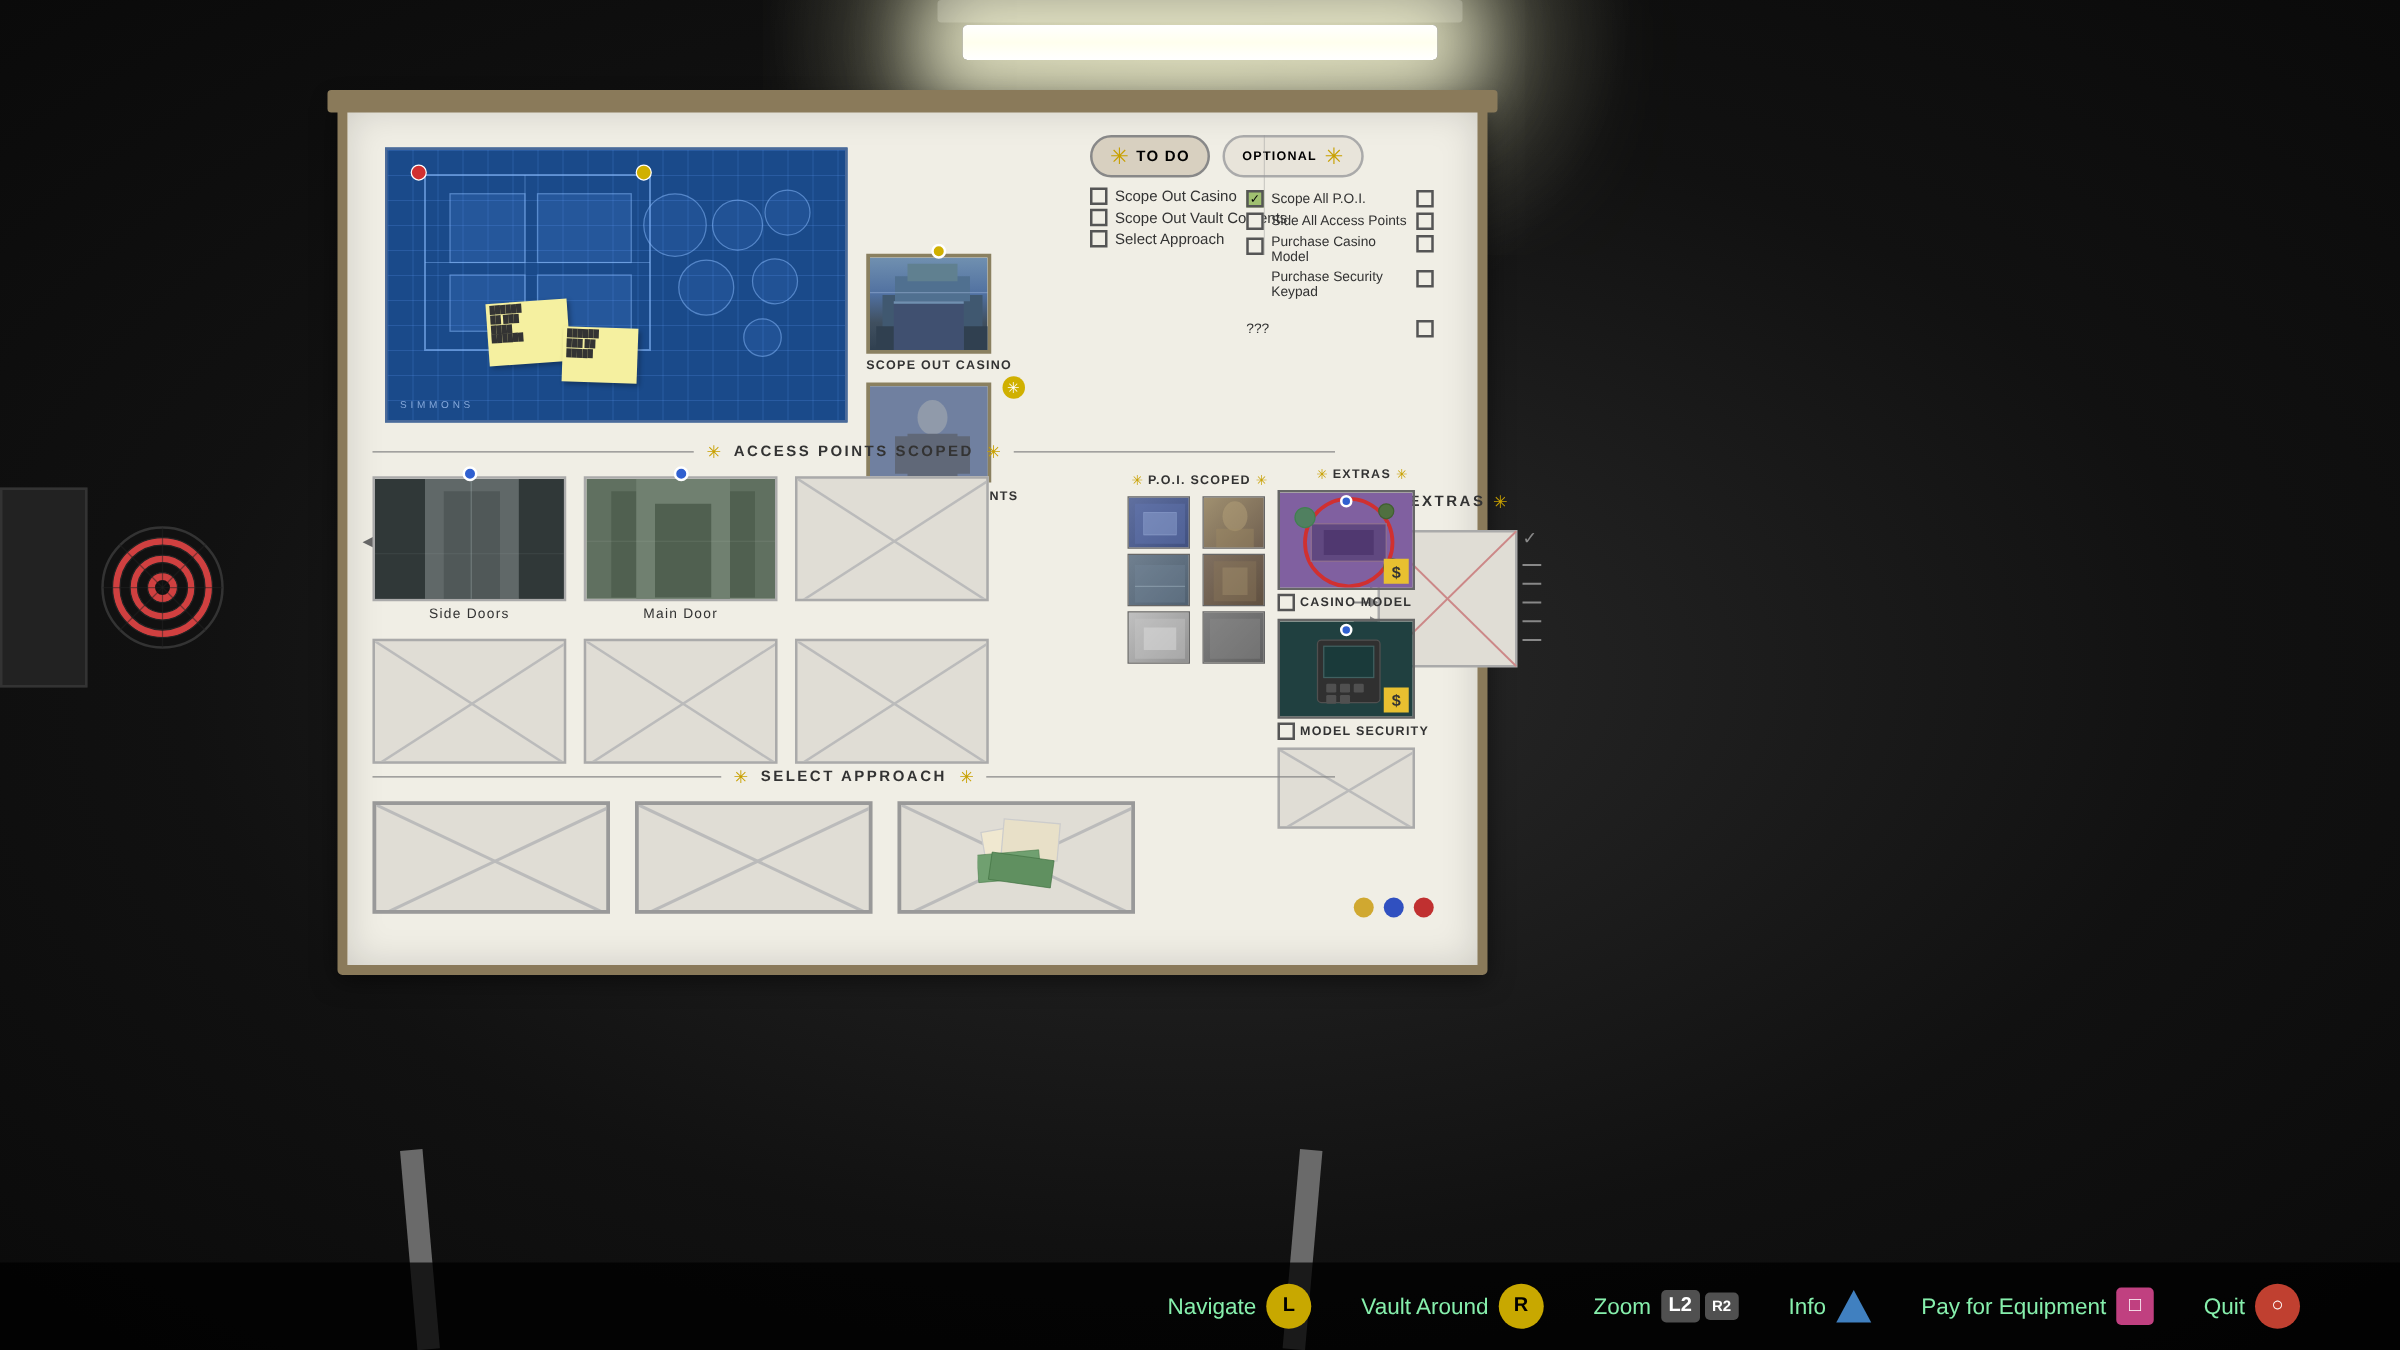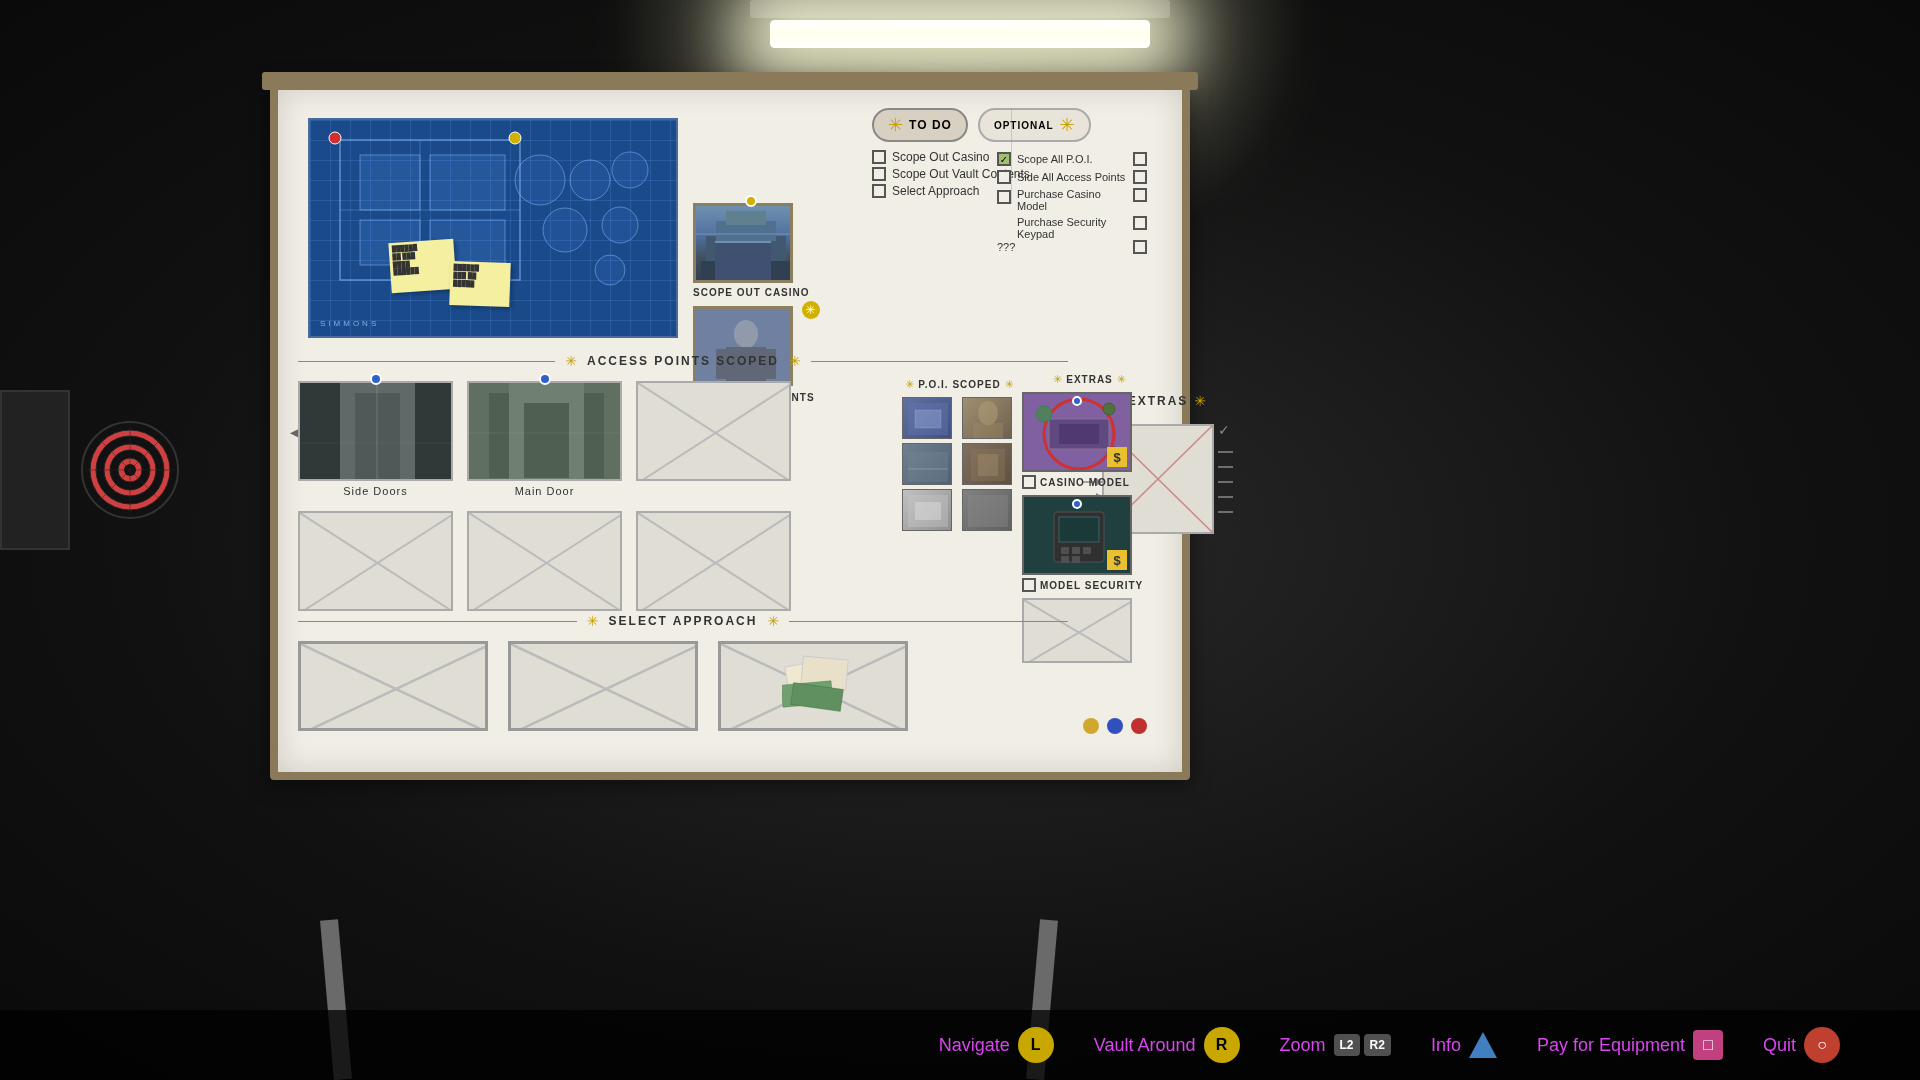--- a/index.html
+++ b/index.html
@@ -173,21 +173,21 @@
     }
     .btn-yellow {
       background: #c8a800;
       color: #000;
     }
     .btn-circle {
       background: #c04030;
       color: #fff;
     }
     .hud-label {
-      color: #d946ef;
+      color: #86efac;
       font-size: 18px;
     }
 
     
     .casino-building {
       width: 100%;
       height: 100%;
       background: linear-gradient(180deg, #7090b0 0%, #5070a0 40%, #405060 70%, #304050 100%);
       position: relative;
     }
@@ -313,21 +313,21 @@
       <div style="display:flex;align-items:center;gap:6px;margin-bottom:4px;">
         <div class="checkbox"></div>
         <span style="font-size:11px;color:#333;">Side All Access Points</span>
         <div class="checkbox" style="margin-left:auto;"></div>
       </div>
       <div style="display:flex;align-items:flex-start;gap:6px;margin-bottom:4px;">
         <div class="checkbox" style="margin-top:2px;flex-shrink:0;"></div>
         <span style="font-size:11px;color:#333;flex:1;">Purchase Casino Model</span>
         <div class="checkbox" style="flex-shrink:0;"></div>
       </div>
-      <div style="display:flex;align-items:flex-start;gap:6px;margin-bottom:0;">
+      <div style="display:flex;align-items:flex-start;gap:6px;margin-bottom:16px;">
         <div style="font-size:11px;color:#333;flex:1;padding-left:20px;">Purchase Security Keypad</div>
         <div class="checkbox" style="flex-shrink:0;"></div>
       </div>
       <div style="display:flex;align-items:center;gap:6px;">
         <span style="font-size:11px;color:#333;flex:1;padding-left:0;">???</span>
         <div class="checkbox" style="flex-shrink:0;"></div>
       </div>
     </div>
   </div>
 
@@ -660,21 +660,21 @@
   <div class="hud-item">
     <span class="hud-label">Vault Around</span>
     <div class="hud-btn btn-yellow">
       <span>R</span>
     </div>
   </div>
 
   <div class="hud-item">
     <span class="hud-label">Zoom</span>
     <div style="display:flex;gap:4px;align-items:center;">
-      <div style="background:#505050;color:#fff;font-size:12px;padding:4px 6px;border-radius:4px;font-weight:bold;">L2</div>
+      <div style="background:#505050;color:#fff;font-size:16px;padding:4px 6px;border-radius:4px;font-weight:bold;">L2</div>
       <div style="background:#505050;color:#fff;font-size:12px;padding:4px 6px;border-radius:4px;font-weight:bold;">R2</div>
     </div>
   </div>
 
   <div class="hud-item">
     <span class="hud-label">Info</span>
     <div style="width:0;height:0;border-left:14px solid transparent;border-right:14px solid transparent;border-bottom:26px solid #4080c0;display:inline-block;"></div>
   </div>
 
   <div class="hud-item">

